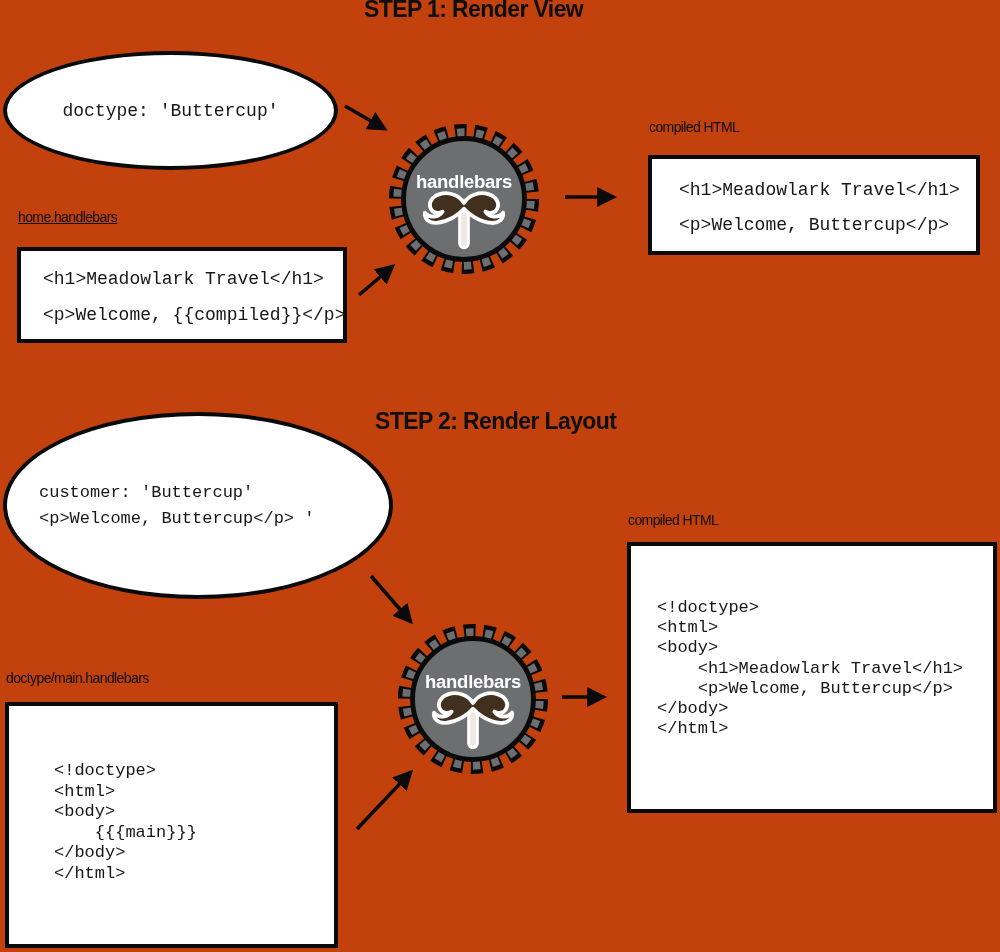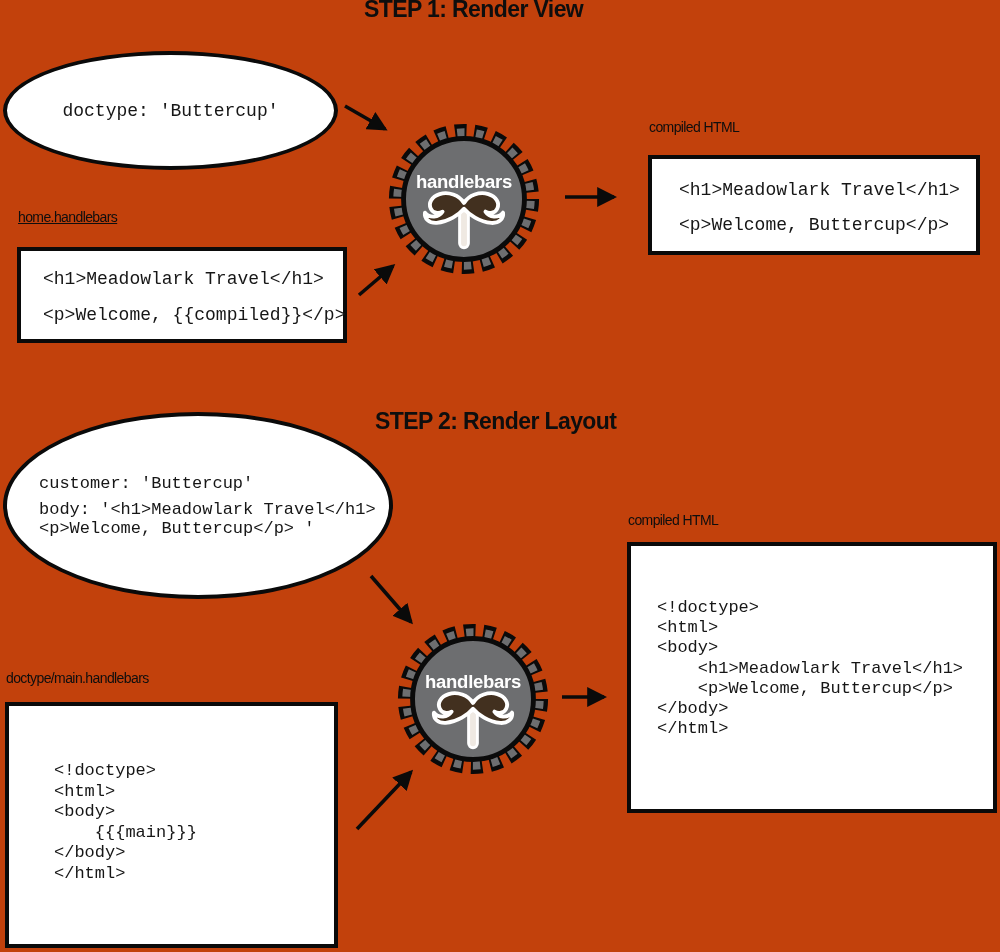--- a/index.html
+++ b/index.html
@@ -72,21 +72,20 @@
                C -5 9, -16 16.5, -28 17.5 C -36 18, -41 13, -40 7 C -35 13, -26 12, -22 6
                C -26 8.5, -32 7.5, -34 3 C -37 -3, -33 -9.5, -25 -12 C -16 -15, -5 -11, 0 -3 Z" stroke="#ffffff" stroke-width="4" stroke-linejoin="round" fill="#42301f"></path>
     </g>
   </svg>
 
   <div class="abs step-title" style="left:375px;top:396px;margin-top:12px;">STEP 2: Render Layout</div>
 
   <div class="abs ellipse" style="left:3px;top:412px;width:390px;height:187px;justify-content:flex-start;">
     <div class="code step2-ctx" style="font-size:17px;line-height:19px;margin-left:32px;">
         <div class="code-line" style="margin-bottom: 7px;"><span>customer: 'Buttercup'</span></div>
-        <div class="code-line"><span>body: '</span><span class="b">&lt;h1&gt;Meadowlark Travel&lt;/h1&gt;</span></div>
         <div class="code-line"><span class="b">&lt;p&gt;Welcome, Buttercup&lt;/p&gt;</span><span> '</span></div>
       </div>
   </div>
 
   <div class="abs panel-label" style="left:6px;top:666px;">doctype/main.handlebars</div>
   <div class="abs rect-box" style="left:5px;top:702px;width:333px;height:246px;padding:55px 0 0 45px;">
     <div class="code" style="font-size:17px;line-height:20.5px;">
         <div class="code-line"><span>&lt;!doctype&gt;</span></div>
         <div class="code-line"><span>&lt;html&gt;</span></div>
         <div class="code-line"><span>&lt;body&gt;</span></div>

